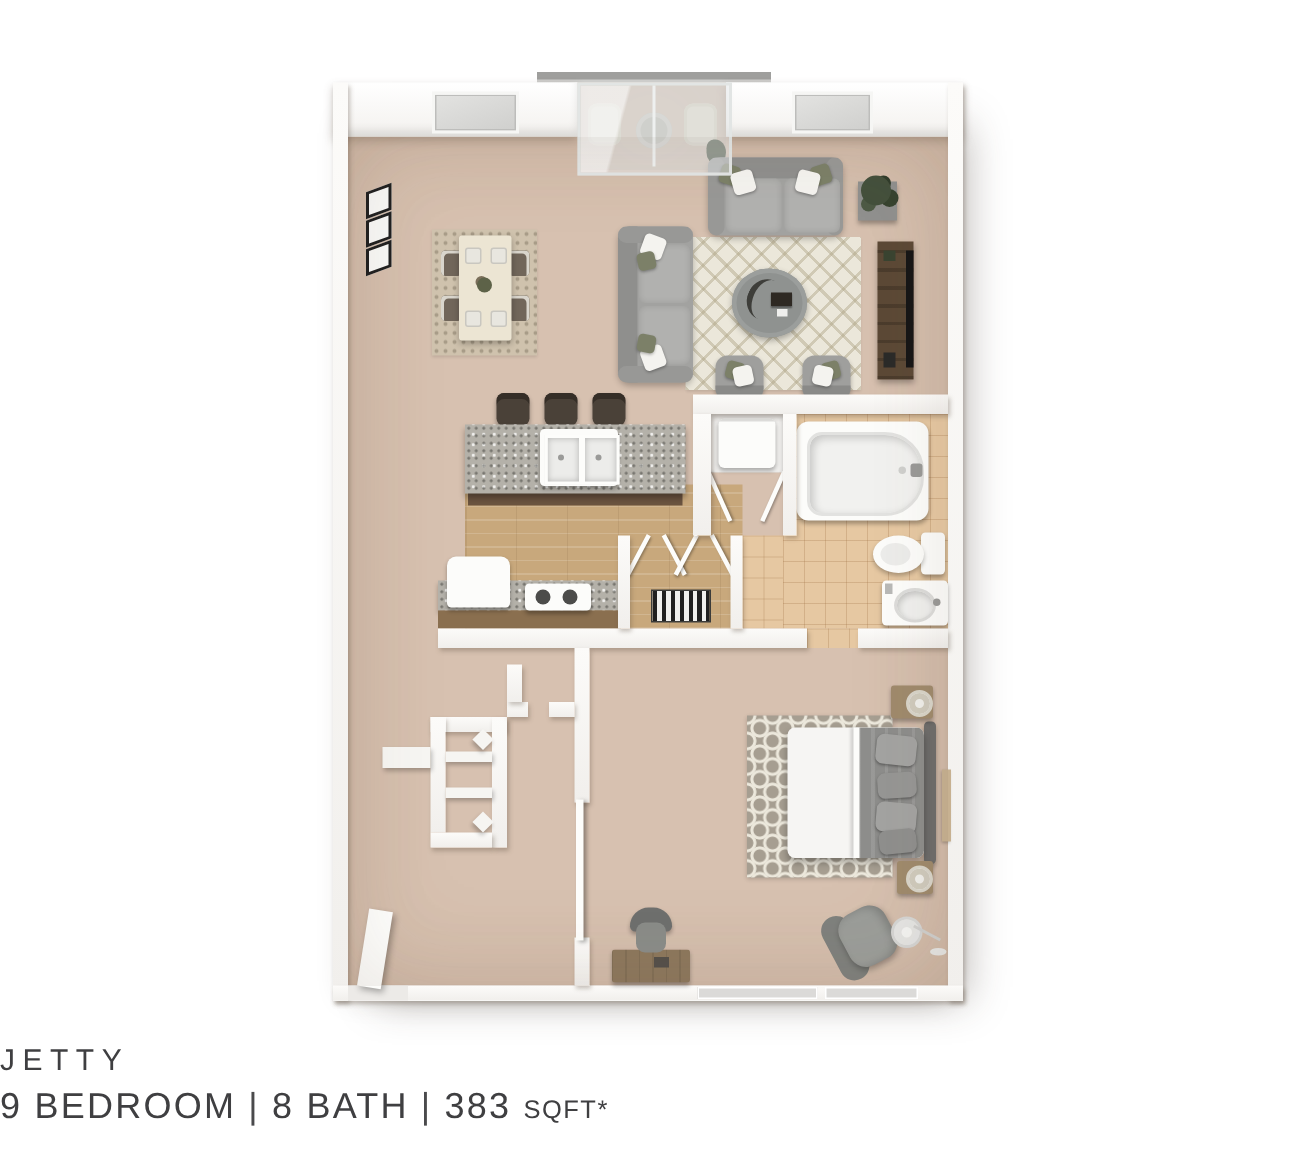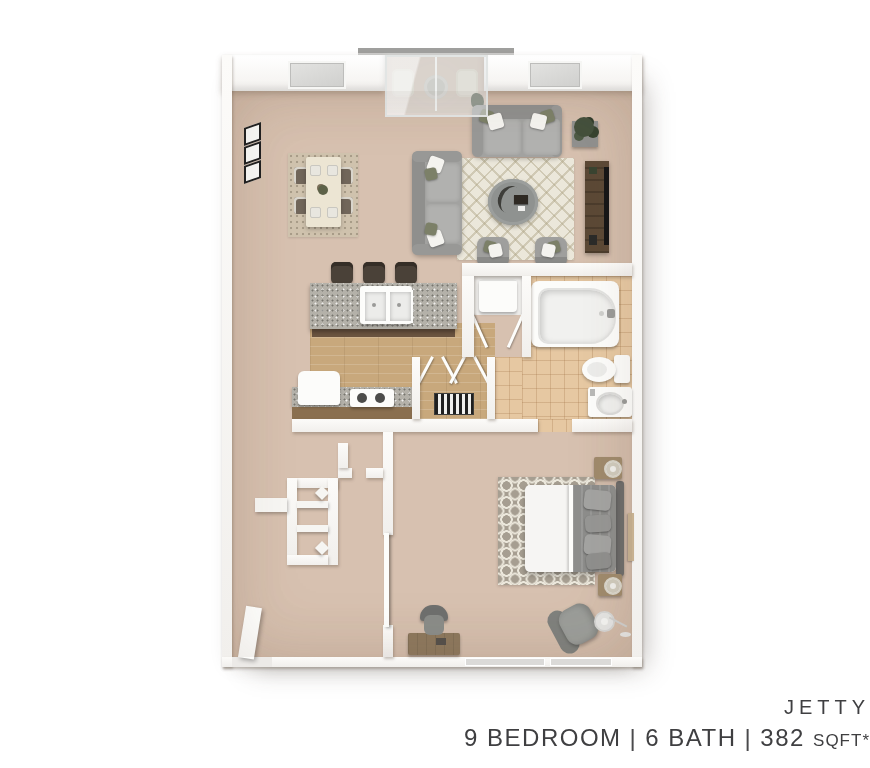--- a/index.html
+++ b/index.html
@@ -47,21 +47,21 @@
   .pillow-w{background:#f4f3ef;border-radius:3px;box-shadow:0 1px 2px rgba(0,0,0,.3);}
   .pillow-o{background:var(--olive,#7c8068);border-radius:3px;box-shadow:0 1px 2px rgba(0,0,0,.3);}
   .whitegood{background:#fcfcfa;border-radius:3px;box-shadow:0 2px 3px rgba(0,0,0,.3);}
   .bf{position:absolute;width:3px;background:#fdfdfb;box-shadow:1px 1px 2px rgba(0,0,0,.35);}
   .wood-dark{background:var(--darkwood,#5c4936);
         background-image:repeating-linear-gradient(0deg, rgba(0,0,0,.18) 0 2px, transparent 2px 12px);
         box-shadow:0 2px 4px rgba(0,0,0,.3);}
   .shelf{background:#f6f5f2;box-shadow:1px 2px 3px rgba(0,0,0,.25);}
   .vignette{pointer-events:none;box-shadow:inset 0 0 55px rgba(100,75,55,.12);}
   
-  #caption{position:absolute;left:0;top:696px;width:870px;text-align:right;color:var(--ink,#3f3f41);}
+  #caption{position:absolute;left:0;top:696px;width:870px;text-align:left;color:var(--ink,#3f3f41);}
   #caption .name{font-size:20px;letter-spacing:5px;}
   #caption .details{font-size:24px;letter-spacing:1.5px;margin-top:5px;}
   #caption .details .unit{font-size:17px;letter-spacing:1px;}
   #caption .sep{padding:0 8px;color:#4a4a4c;}
 </style>
 </head>
 <body>
 
 <div id="plan">
 
@@ -264,16 +264,16 @@
   <div class="abs glass" style="left:163px;top:0;width:99px;height:58px;z-index:6;">
     <div class="abs" style="left:48px;top:0;width:2px;height:54px;background:#eef0ef;"></div>
   </div>
 
   <div class="abs vignette" style="left:10px;top:36px;width:400px;height:566px;z-index:7;"></div>
 </div>
 
 <div id="caption">
   <div class="name">JETTY</div>
   <div class="details">
-    <span>9 BEDROOM</span><span class="sep">|</span><span>6 BATH</span><span class="sep">|</span><span>382</span>
+    <span>9 BEDROOM</span><span class="sep">|</span><span>8 BATH</span><span class="sep">|</span><span>383</span>
     <span class="unit">SQFT*</span>
   </div>
 </div>
 
 </body></html>

